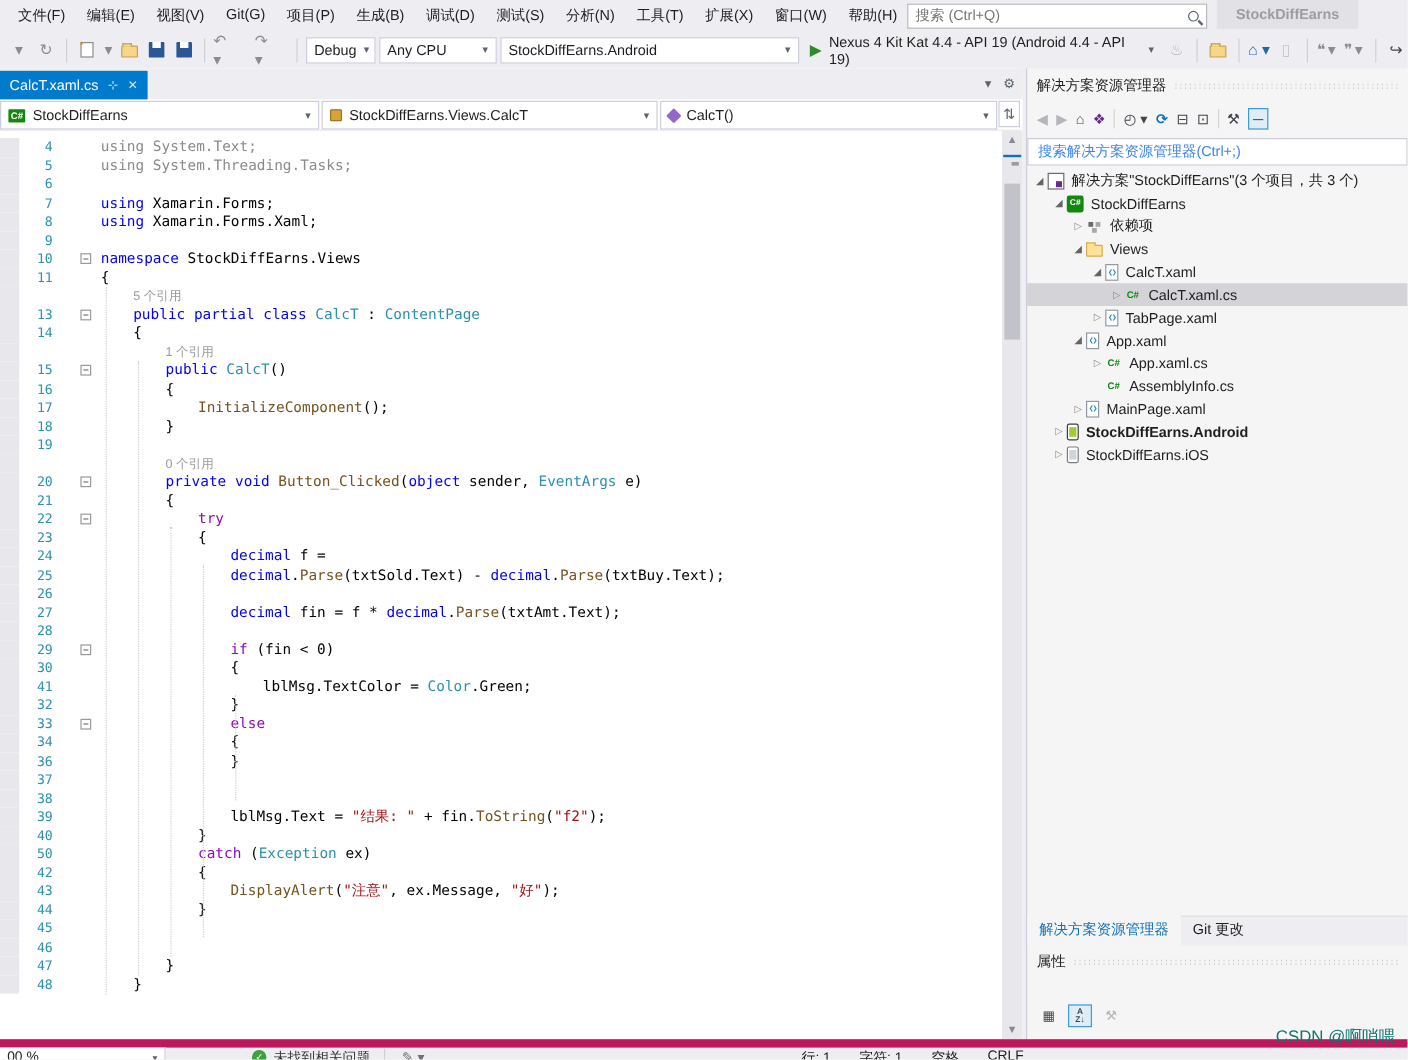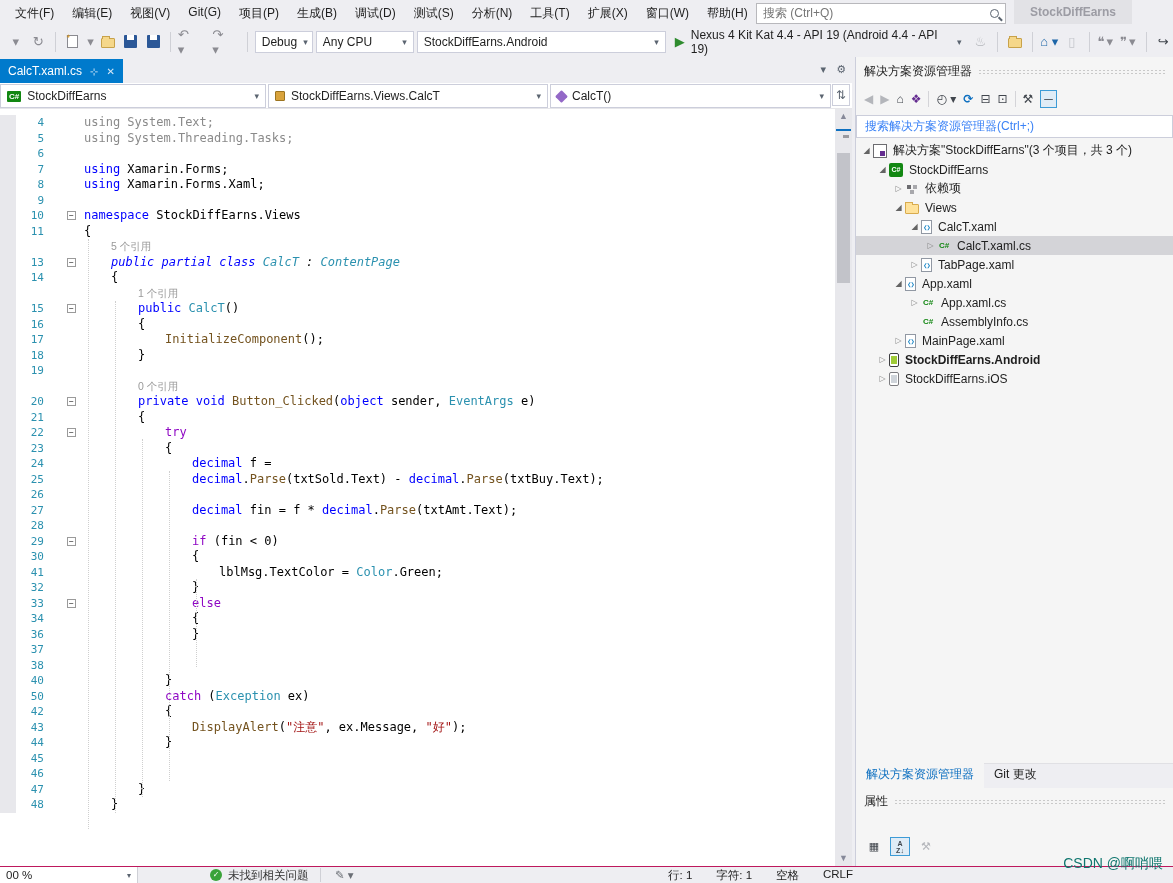--- a/index.html
+++ b/index.html
@@ -108,21 +108,21 @@
   .props-title { position:absolute; left:8px; top:736px; right:6px; display:flex; align-items:center; gap:6px; }
   .props-tools { position:absolute; left:8px; top:780px; display:flex; align-items:center; gap:6px; }
   .pt-ic { width:20px; height:19px; display:flex; align-items:center; justify-content:center; color:#41464d; font-size:11px; }
   .pt-ic.boxed { border:1px solid #3d9bd6; background:#e0ecf6; }
   .pt-ic.dis { color:#b4b6bb; }
   .az { font-size:7px; font-weight:bold; line-height:7px; text-align:center; }
 
   .watermark { position:absolute; right:10px; top:855px; color:#0f766e; font-size:14px; z-index:9; }
 
   
-  .statusbar { position:absolute; left:0; top:866px; width:1173px; height:17px; background:#eeeef2; border-top:1px solid #be185d; font-size:11.5px; }
+  .statusbar { position:absolute; left:0; top:866px; width:1173px; height:17px; background:#eeeef2; border-top:7px solid #be185d; font-size:11.5px; }
   .zoom-combo { position:absolute; left:0; top:0; width:138px; height:16px; background:#fff; border-right:1px solid #cfd0d6; display:flex; align-items:center; padding:0 6px; }
   .zoom-combo .arr { margin-left:auto; color:#5b6470; font-size:8px; }
   .chk { position:absolute; left:210px; top:2px; width:12px; height:12px; background:#3aa33a; border-radius:50%; color:#fff; font-size:8px; line-height:12px; text-align:center; }
   .issues { position:absolute; left:228px; top:1px; color:#333; }
   .sb-div { position:absolute; left:320px; top:1px; width:1px; height:14px; background:#cfd0d6; }
   .brush { position:absolute; left:335px; top:1px; color:#6b6f76; }
   .pos-cluster { position:absolute; left:668px; top:1px; width:185px; display:flex; justify-content:space-between; }
 </style>
 </head>
 <body>
@@ -239,21 +239,21 @@
     <div id="code-lines">
         <div class="crow"><span class="g-bp"></span><span class="g-num">4</span><span class="g-fold"></span><span class="g-code" style="padding-left: 4px;"><span class="tk-g">using System.Text;</span></span></div>
         <div class="crow"><span class="g-bp"></span><span class="g-num">5</span><span class="g-fold"></span><span class="g-code" style="padding-left: 4px;"><span class="tk-g">using System.Threading.Tasks;</span></span></div>
         <div class="crow"><span class="g-bp"></span><span class="g-num">6</span><span class="g-fold"></span><span class="g-code" style="padding-left: 4px;"></span></div>
         <div class="crow"><span class="g-bp"></span><span class="g-num">7</span><span class="g-fold"></span><span class="g-code" style="padding-left: 4px;"><span class="tk-k">using</span><span class="tk-p"> Xamarin.Forms;</span></span></div>
         <div class="crow"><span class="g-bp"></span><span class="g-num">8</span><span class="g-fold"></span><span class="g-code" style="padding-left: 4px;"><span class="tk-k">using</span><span class="tk-p"> Xamarin.Forms.Xaml;</span></span></div>
         <div class="crow"><span class="g-bp"></span><span class="g-num">9</span><span class="g-fold"></span><span class="g-code" style="padding-left: 4px;"></span></div>
         <div class="crow"><span class="g-bp"></span><span class="g-num">10</span><span class="g-fold"><span class="foldbox">−</span></span><span class="g-code" style="padding-left: 4px;"><span class="tk-k">namespace</span><span class="tk-p"> StockDiffEarns.Views</span></span></div>
         <div class="crow"><span class="g-bp"></span><span class="g-num">11</span><span class="g-fold"></span><span class="g-code" style="padding-left: 4px;"><span class="tk-p">{</span></span></div>
         <div class="crow"><span class="g-bp"></span><span class="g-num"></span><span class="g-fold"></span><span class="g-code" style="padding-left: 31px;"><span class="codelens">5 个引用</span></span></div>
-        <div class="crow"><span class="g-bp"></span><span class="g-num">13</span><span class="g-fold"><span class="foldbox">−</span></span><span class="g-code" style="padding-left: 31px; font-style: italic;"><span class="tk-k">public partial class</span><span class="tk-p"> </span><span class="tk-t">CalcT</span><span class="tk-p"> : </span><span class="tk-t">ContentPage</span></span></div>
+        <div class="crow"><span class="g-bp"></span><span class="g-num">13</span><span class="g-fold"><span class="foldbox">−</span></span><span class="g-code" style="padding-left: 31px;"><span class="tk-k">public partial class</span><span class="tk-p"> </span><span class="tk-t">CalcT</span><span class="tk-p"> : </span><span class="tk-t">ContentPage</span></span></div>
         <div class="crow"><span class="g-bp"></span><span class="g-num">14</span><span class="g-fold"></span><span class="g-code" style="padding-left: 31px;"><span class="tk-p">{</span></span></div>
         <div class="crow"><span class="g-bp"></span><span class="g-num"></span><span class="g-fold"></span><span class="g-code" style="padding-left: 58px;"><span class="codelens">1 个引用</span></span></div>
         <div class="crow"><span class="g-bp"></span><span class="g-num">15</span><span class="g-fold"><span class="foldbox">−</span></span><span class="g-code" style="padding-left: 58px;"><span class="tk-k">public</span><span class="tk-p"> </span><span class="tk-t">CalcT</span><span class="tk-p">()</span></span></div>
         <div class="crow"><span class="g-bp"></span><span class="g-num">16</span><span class="g-fold"></span><span class="g-code" style="padding-left: 58px;"><span class="tk-p">{</span></span></div>
         <div class="crow"><span class="g-bp"></span><span class="g-num">17</span><span class="g-fold"></span><span class="g-code" style="padding-left: 85px;"><span class="tk-m">InitializeComponent</span><span class="tk-p">();</span></span></div>
         <div class="crow"><span class="g-bp"></span><span class="g-num">18</span><span class="g-fold"></span><span class="g-code" style="padding-left: 58px;"><span class="tk-p">}</span></span></div>
         <div class="crow"><span class="g-bp"></span><span class="g-num">19</span><span class="g-fold"></span><span class="g-code" style="padding-left: 4px;"></span></div>
         <div class="crow"><span class="g-bp"></span><span class="g-num"></span><span class="g-fold"></span><span class="g-code" style="padding-left: 58px;"><span class="codelens">0 个引用</span></span></div>
         <div class="crow"><span class="g-bp"></span><span class="g-num">20</span><span class="g-fold"><span class="foldbox">−</span></span><span class="g-code" style="padding-left: 58px;"><span class="tk-k">private void</span><span class="tk-p"> </span><span class="tk-m">Button_Clicked</span><span class="tk-p">(</span><span class="tk-k">object</span><span class="tk-p"> sender, </span><span class="tk-t">EventArgs</span><span class="tk-p"> e)</span></span></div>
         <div class="crow"><span class="g-bp"></span><span class="g-num">21</span><span class="g-fold"></span><span class="g-code" style="padding-left: 58px;"><span class="tk-p">{</span></span></div>
@@ -266,20 +266,21 @@
         <div class="crow"><span class="g-bp"></span><span class="g-num">28</span><span class="g-fold"></span><span class="g-code" style="padding-left: 4px;"></span></div>
         <div class="crow"><span class="g-bp"></span><span class="g-num">29</span><span class="g-fold"><span class="foldbox">−</span></span><span class="g-code" style="padding-left: 112px;"><span class="tk-c">if</span><span class="tk-p"> (fin &lt; 0)</span></span></div>
         <div class="crow"><span class="g-bp"></span><span class="g-num">30</span><span class="g-fold"></span><span class="g-code" style="padding-left: 112px;"><span class="tk-p">{</span></span></div>
         <div class="crow"><span class="g-bp"></span><span class="g-num">41</span><span class="g-fold"></span><span class="g-code" style="padding-left: 139px;"><span class="tk-p">lblMsg.TextColor = </span><span class="tk-t">Color</span><span class="tk-p">.Green;</span></span></div>
         <div class="crow"><span class="g-bp"></span><span class="g-num">32</span><span class="g-fold"></span><span class="g-code" style="padding-left: 112px;"><span class="tk-p">}</span></span></div>
         <div class="crow"><span class="g-bp"></span><span class="g-num">33</span><span class="g-fold"><span class="foldbox">−</span></span><span class="g-code" style="padding-left: 112px;"><span class="tk-c">else</span></span></div>
         <div class="crow"><span class="g-bp"></span><span class="g-num">34</span><span class="g-fold"></span><span class="g-code" style="padding-left: 112px;"><span class="tk-p">{</span></span></div>
         <div class="crow"><span class="g-bp"></span><span class="g-num">36</span><span class="g-fold"></span><span class="g-code" style="padding-left: 112px;"><span class="tk-p">}</span></span></div>
         <div class="crow"><span class="g-bp"></span><span class="g-num">37</span><span class="g-fold"></span><span class="g-code" style="padding-left: 4px;"></span></div>
         <div class="crow"><span class="g-bp"></span><span class="g-num">38</span><span class="g-fold"></span><span class="g-code" style="padding-left: 4px;"></span></div>
+        <div class="crow"><span class="g-bp"></span><span class="g-num">39</span><span class="g-fold"></span><span class="g-code" style="padding-left: 112px;"><span class="tk-p">lblMsg.Text = </span><span class="tk-s">"结果: "</span><span class="tk-p"> + fin.</span><span class="tk-m">ToString</span><span class="tk-p">(</span><span class="tk-s">"f2"</span><span class="tk-p">);</span></span></div>
         <div class="crow"><span class="g-bp"></span><span class="g-num">40</span><span class="g-fold"></span><span class="g-code" style="padding-left: 85px;"><span class="tk-p">}</span></span></div>
         <div class="crow"><span class="g-bp"></span><span class="g-num">50</span><span class="g-fold"></span><span class="g-code" style="padding-left: 85px;"><span class="tk-c">catch</span><span class="tk-p"> (</span><span class="tk-t">Exception</span><span class="tk-p"> ex)</span></span></div>
         <div class="crow"><span class="g-bp"></span><span class="g-num">42</span><span class="g-fold"></span><span class="g-code" style="padding-left: 85px;"><span class="tk-p">{</span></span></div>
         <div class="crow"><span class="g-bp"></span><span class="g-num">43</span><span class="g-fold"></span><span class="g-code" style="padding-left: 112px;"><span class="tk-m">DisplayAlert</span><span class="tk-p">(</span><span class="tk-s">"注意"</span><span class="tk-p">, ex.Message, </span><span class="tk-s">"好"</span><span class="tk-p">);</span></span></div>
         <div class="crow"><span class="g-bp"></span><span class="g-num">44</span><span class="g-fold"></span><span class="g-code" style="padding-left: 85px;"><span class="tk-p">}</span></span></div>
         <div class="crow"><span class="g-bp"></span><span class="g-num">45</span><span class="g-fold"></span><span class="g-code" style="padding-left: 4px;"></span></div>
         <div class="crow"><span class="g-bp"></span><span class="g-num">46</span><span class="g-fold"></span><span class="g-code" style="padding-left: 4px;"></span></div>
         <div class="crow"><span class="g-bp"></span><span class="g-num">47</span><span class="g-fold"></span><span class="g-code" style="padding-left: 58px;"><span class="tk-p">}</span></span></div>
         <div class="crow"><span class="g-bp"></span><span class="g-num">48</span><span class="g-fold"></span><span class="g-code" style="padding-left: 31px;"><span class="tk-p">}</span></span></div>
       </div>

